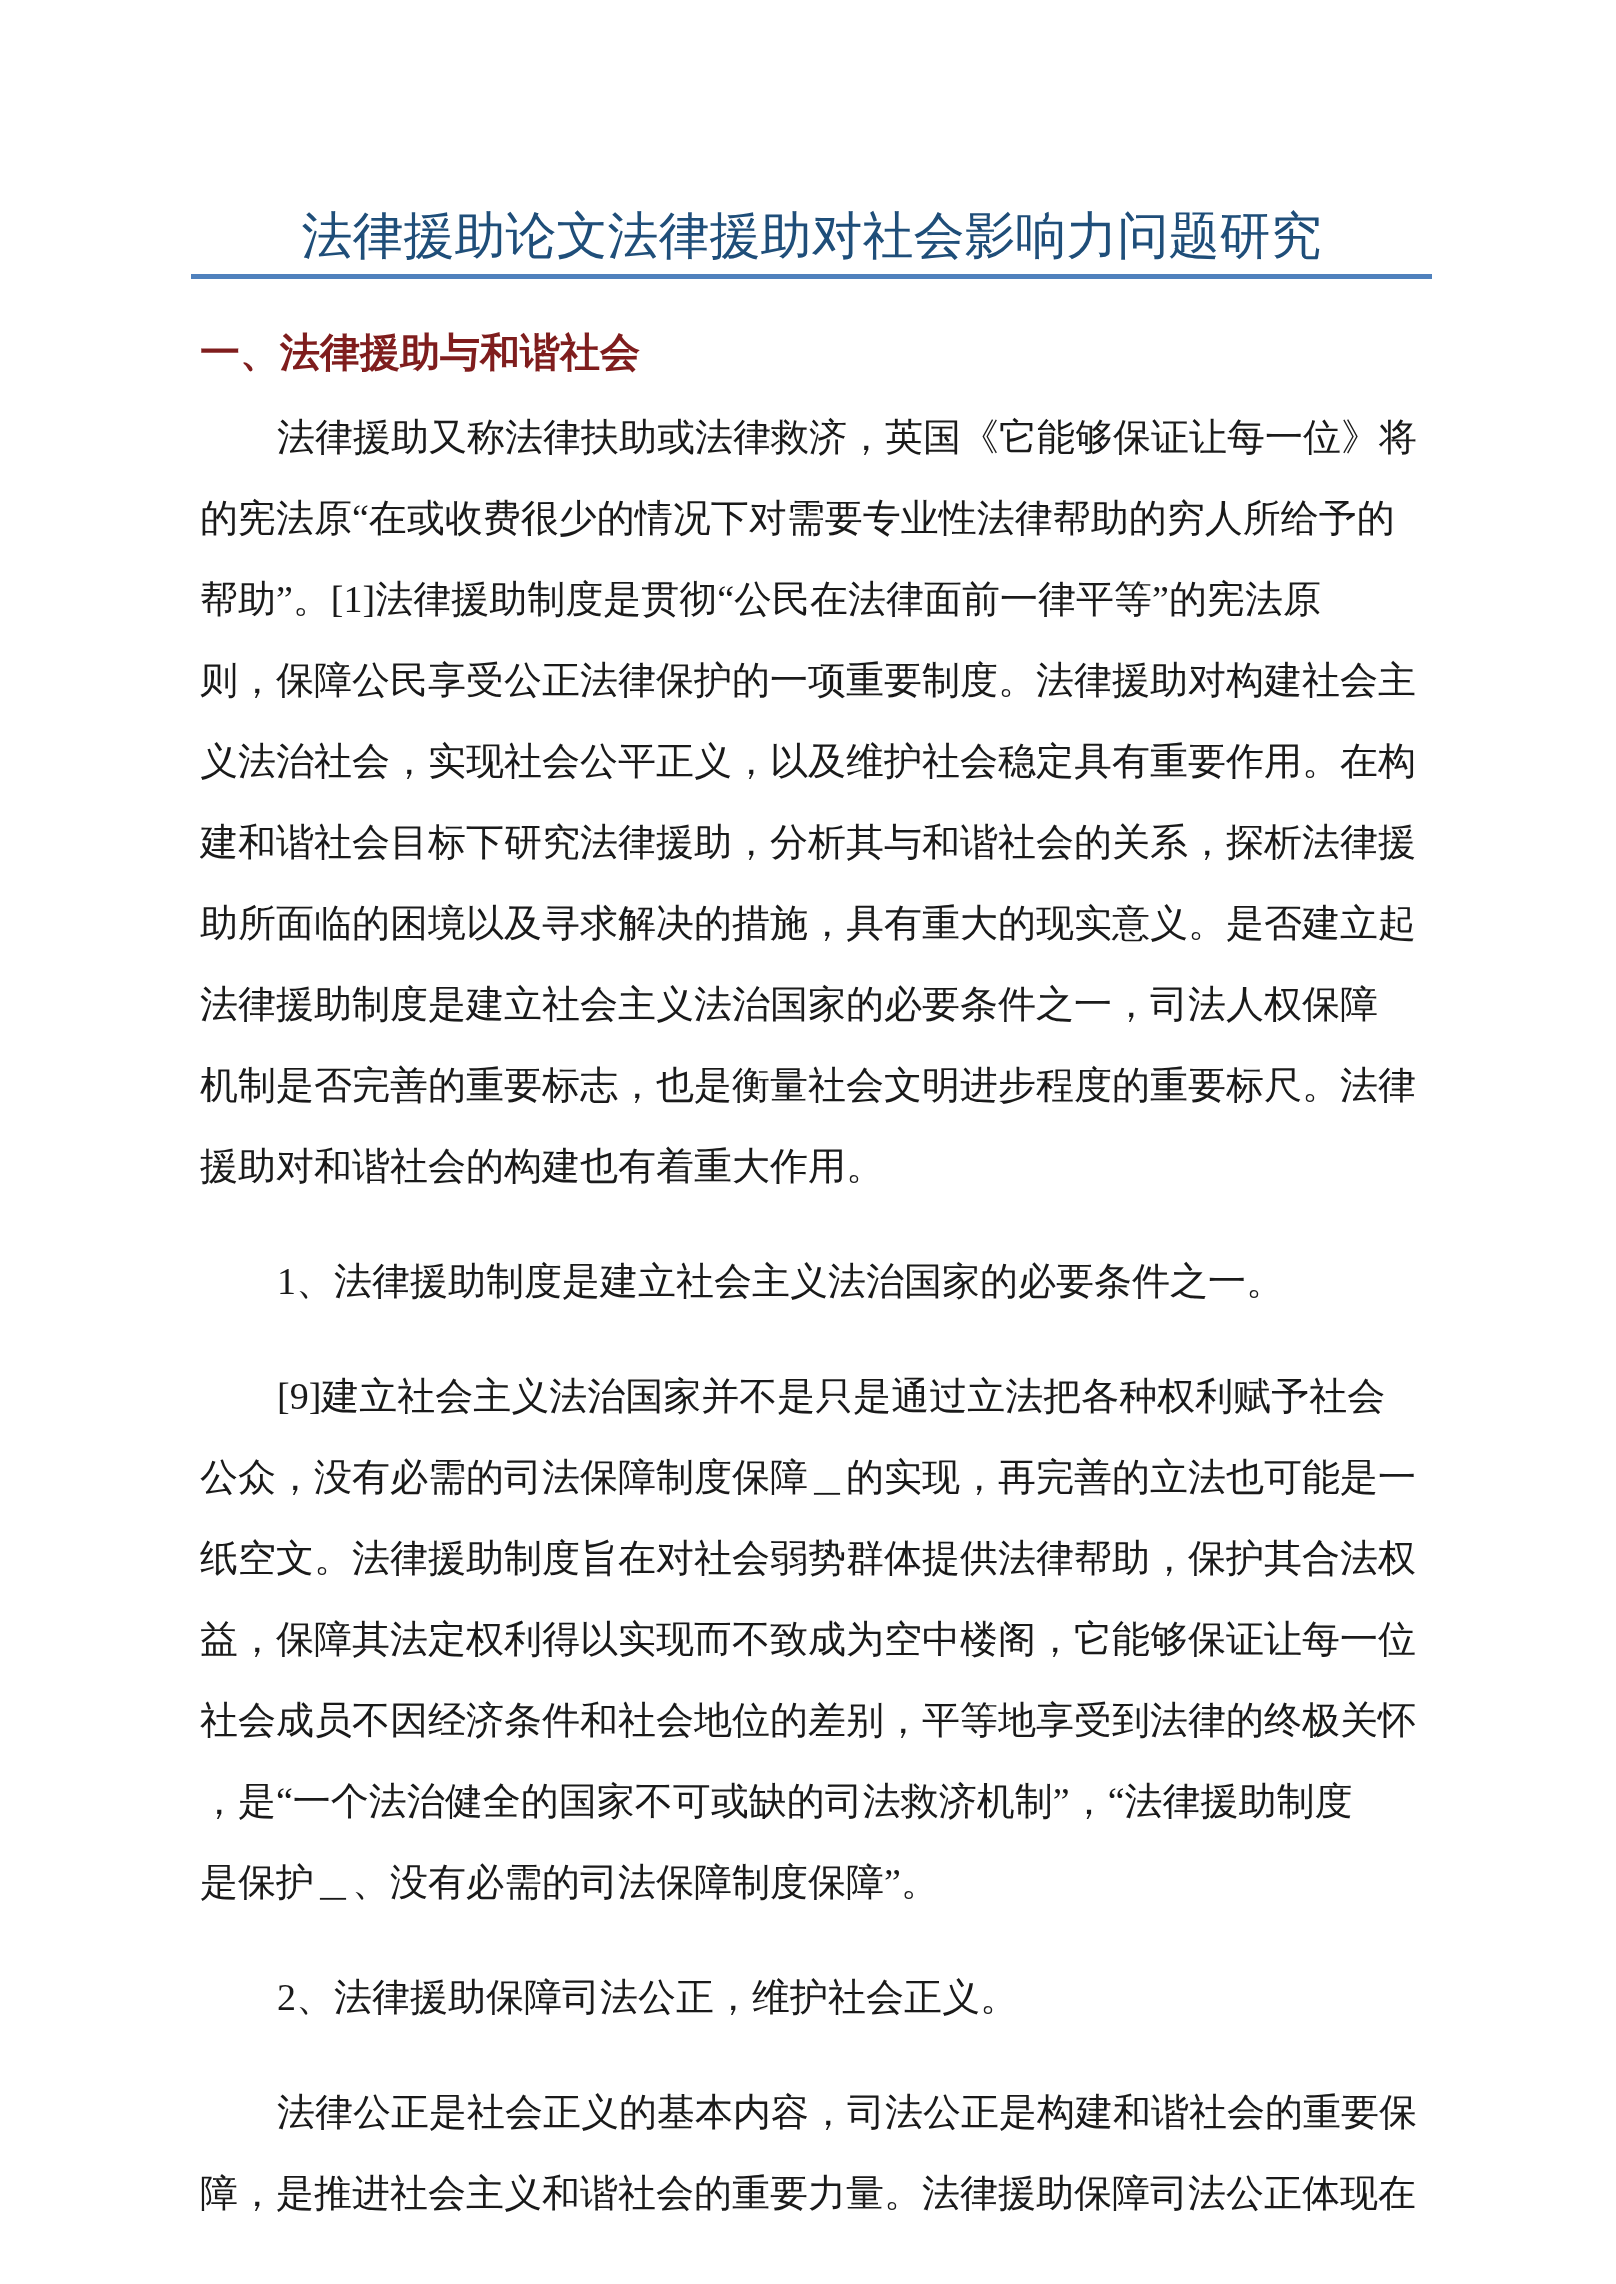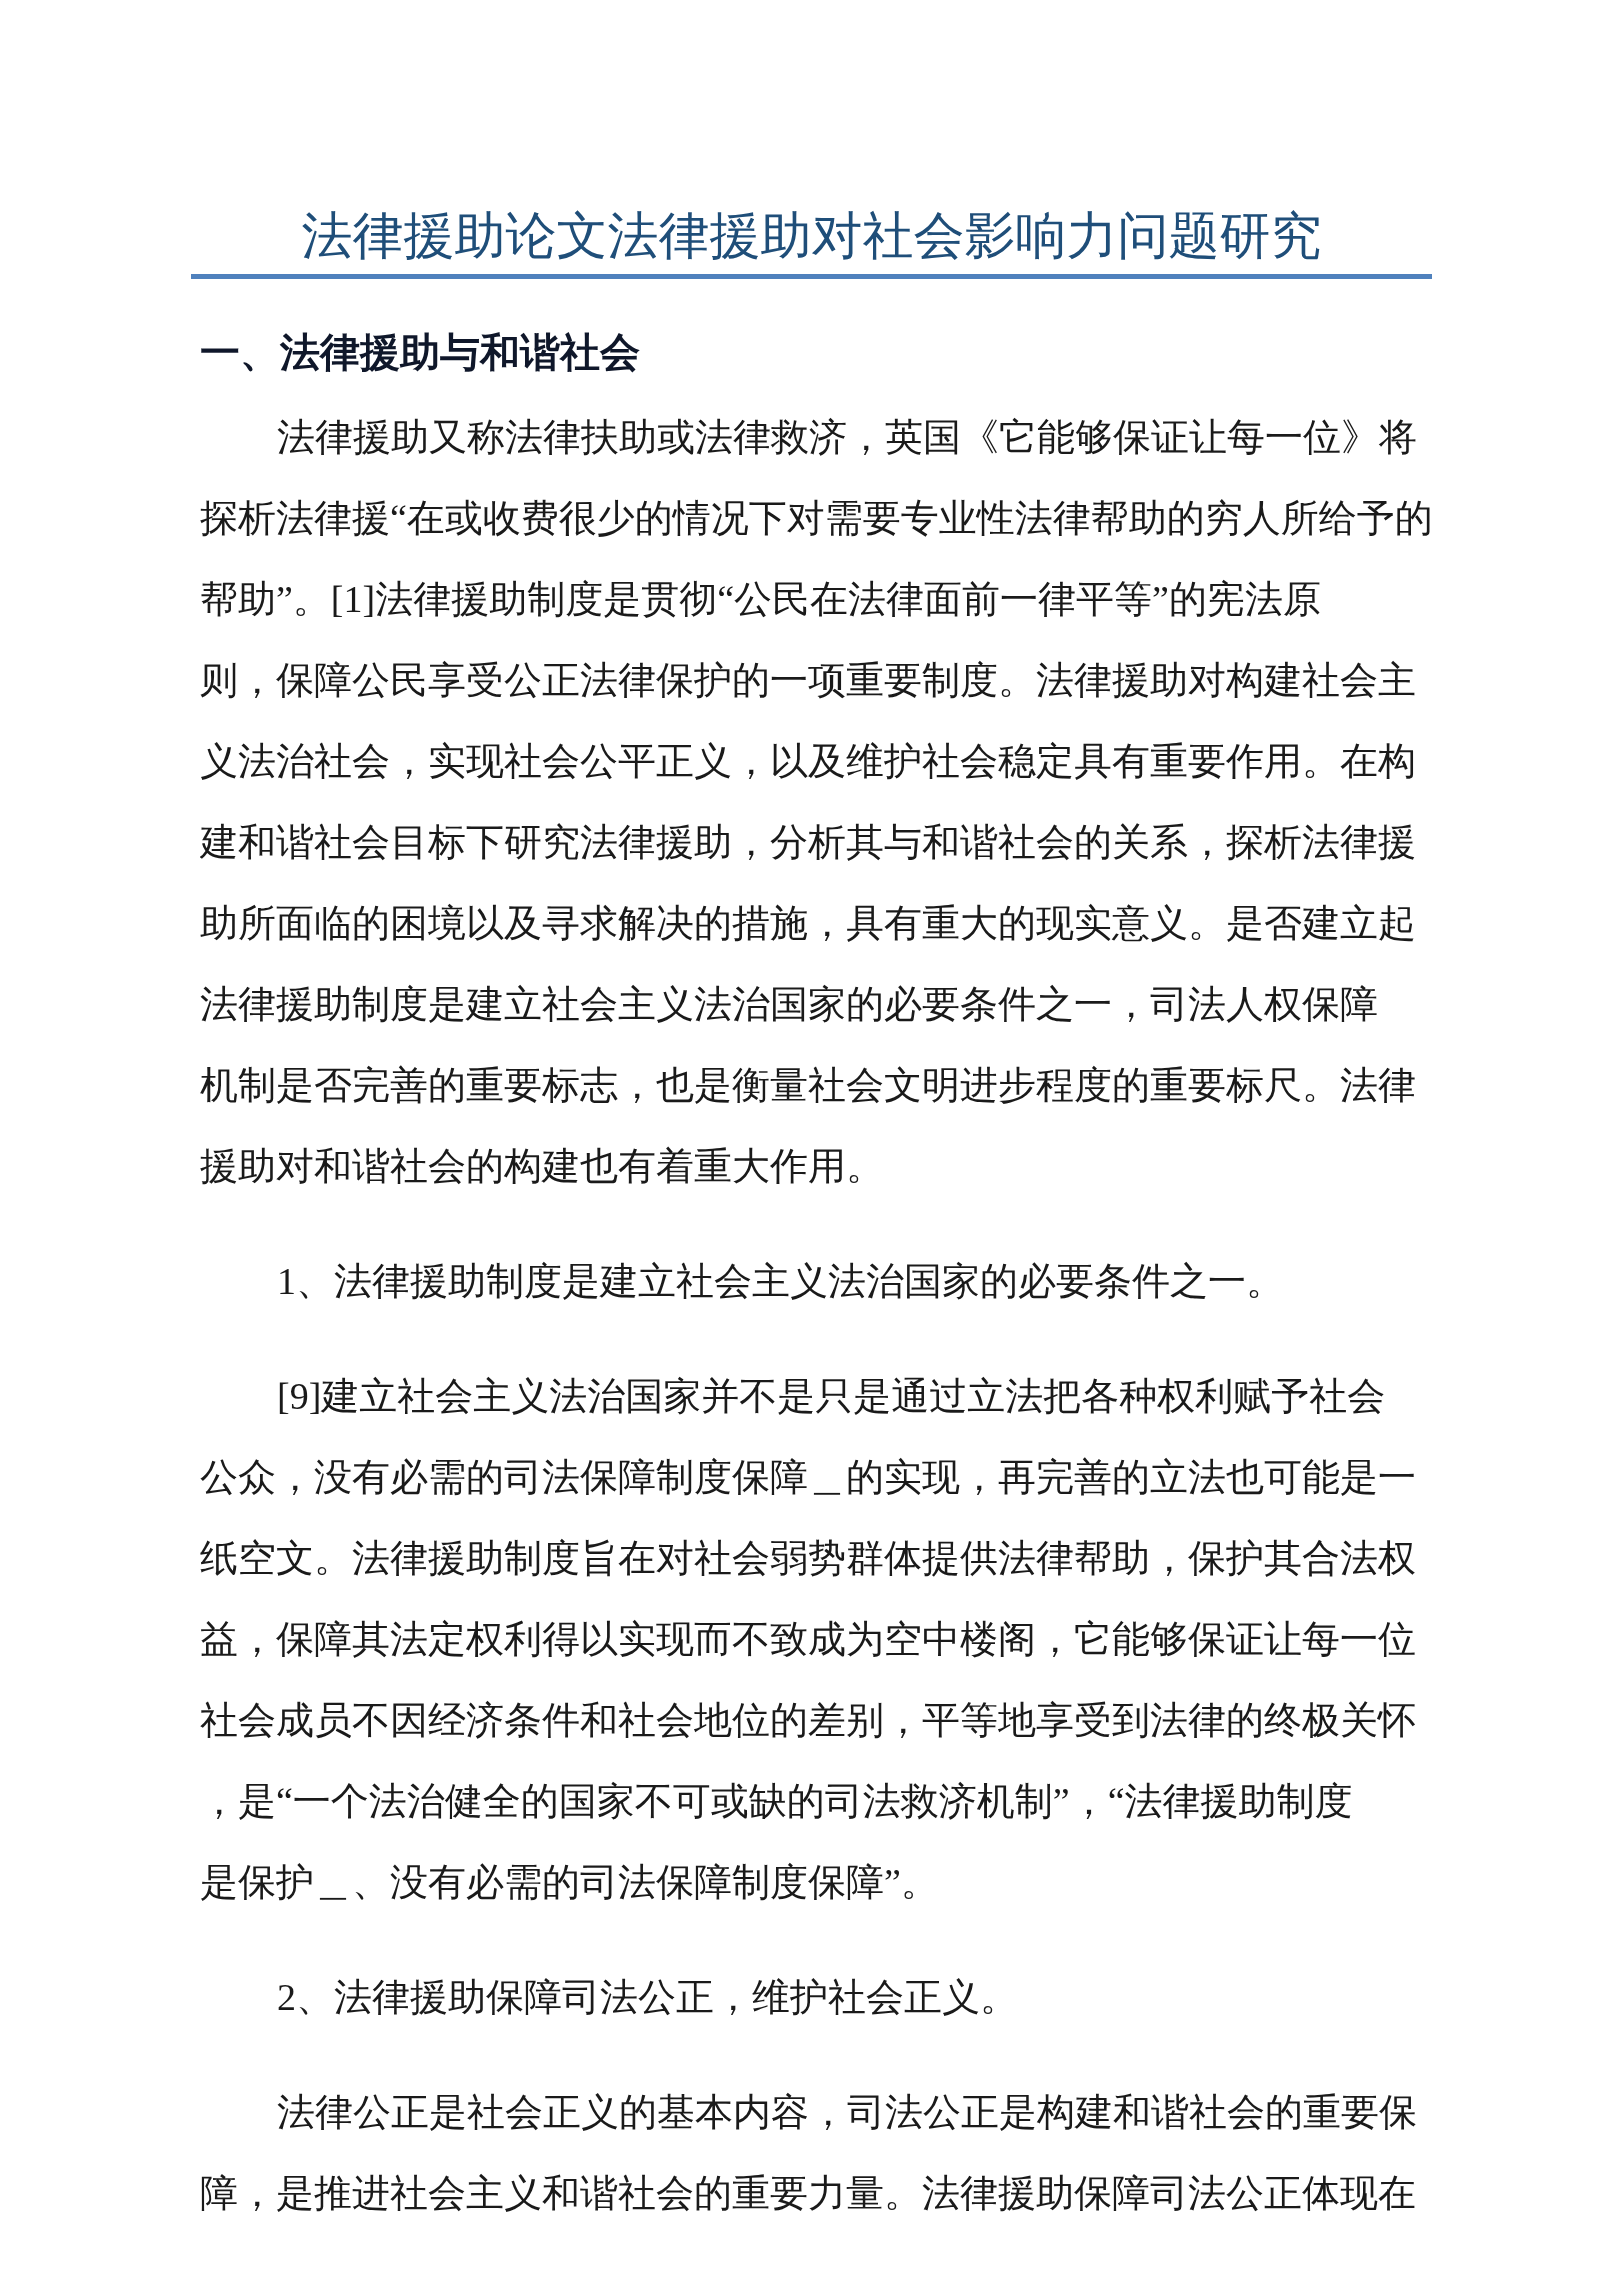--- a/index.html
+++ b/index.html
@@ -29,21 +29,21 @@
     color: var(--title-color);
     padding-bottom: 6.7px;
     border-bottom: 5px solid var(--underline-color);
     white-space: nowrap;
   }
   .doc-heading {
     margin: 47px 184px 0 200px;
     font-size: 40px;
     line-height: 54px;
     font-weight: bold;
-    color: #0f172a;
+    color: #7f1d1d;
     white-space: nowrap;
   }
   .doc-body {
     margin: 17px 168px 0 200px;
     color: var(--body-color);
     font-size: 38px;
     line-height: 81px;
   }
   .para { margin-top: 34px; }
   .para:first-child { margin-top: 0; }
@@ -55,21 +55,21 @@
 </style>
 </head>
 <body>
 
 <div class="page">
   <h1 class="doc-title">法律援助论文法律援助对社会影响力问题研究</h1>
   <h2 class="doc-heading">一、法律援助与和谐社会</h2>
   <div class="doc-body">
       <div class="para">
         <div class="line indent">法律援助又称法律扶助或法律救济，英国《它能够保证让每一位》将</div>
-        <div class="line">探析法律援“在或收费很少的情况下对需要专业性法律帮助的穷人所给予的</div>
+        <div class="line">的宪法原“在或收费很少的情况下对需要专业性法律帮助的穷人所给予的</div>
         <div class="line">帮助”。[1]法律援助制度是贯彻“公民在法律面前一律平等”的宪法原</div>
         <div class="line">则，保障公民享受公正法律保护的一项重要制度。法律援助对构建社会主</div>
         <div class="line">义法治社会，实现社会公平正义，以及维护社会稳定具有重要作用。在构</div>
         <div class="line">建和谐社会目标下研究法律援助，分析其与和谐社会的关系，探析法律援</div>
         <div class="line">助所面临的困境以及寻求解决的措施，具有重大的现实意义。是否建立起</div>
         <div class="line">法律援助制度是建立社会主义法治国家的必要条件之一，司法人权保障</div>
         <div class="line">机制是否完善的重要标志，也是衡量社会文明进步程度的重要标尺。法律</div>
         <div class="line">援助对和谐社会的构建也有着重大作用。</div>
       </div>
       <div class="para">

